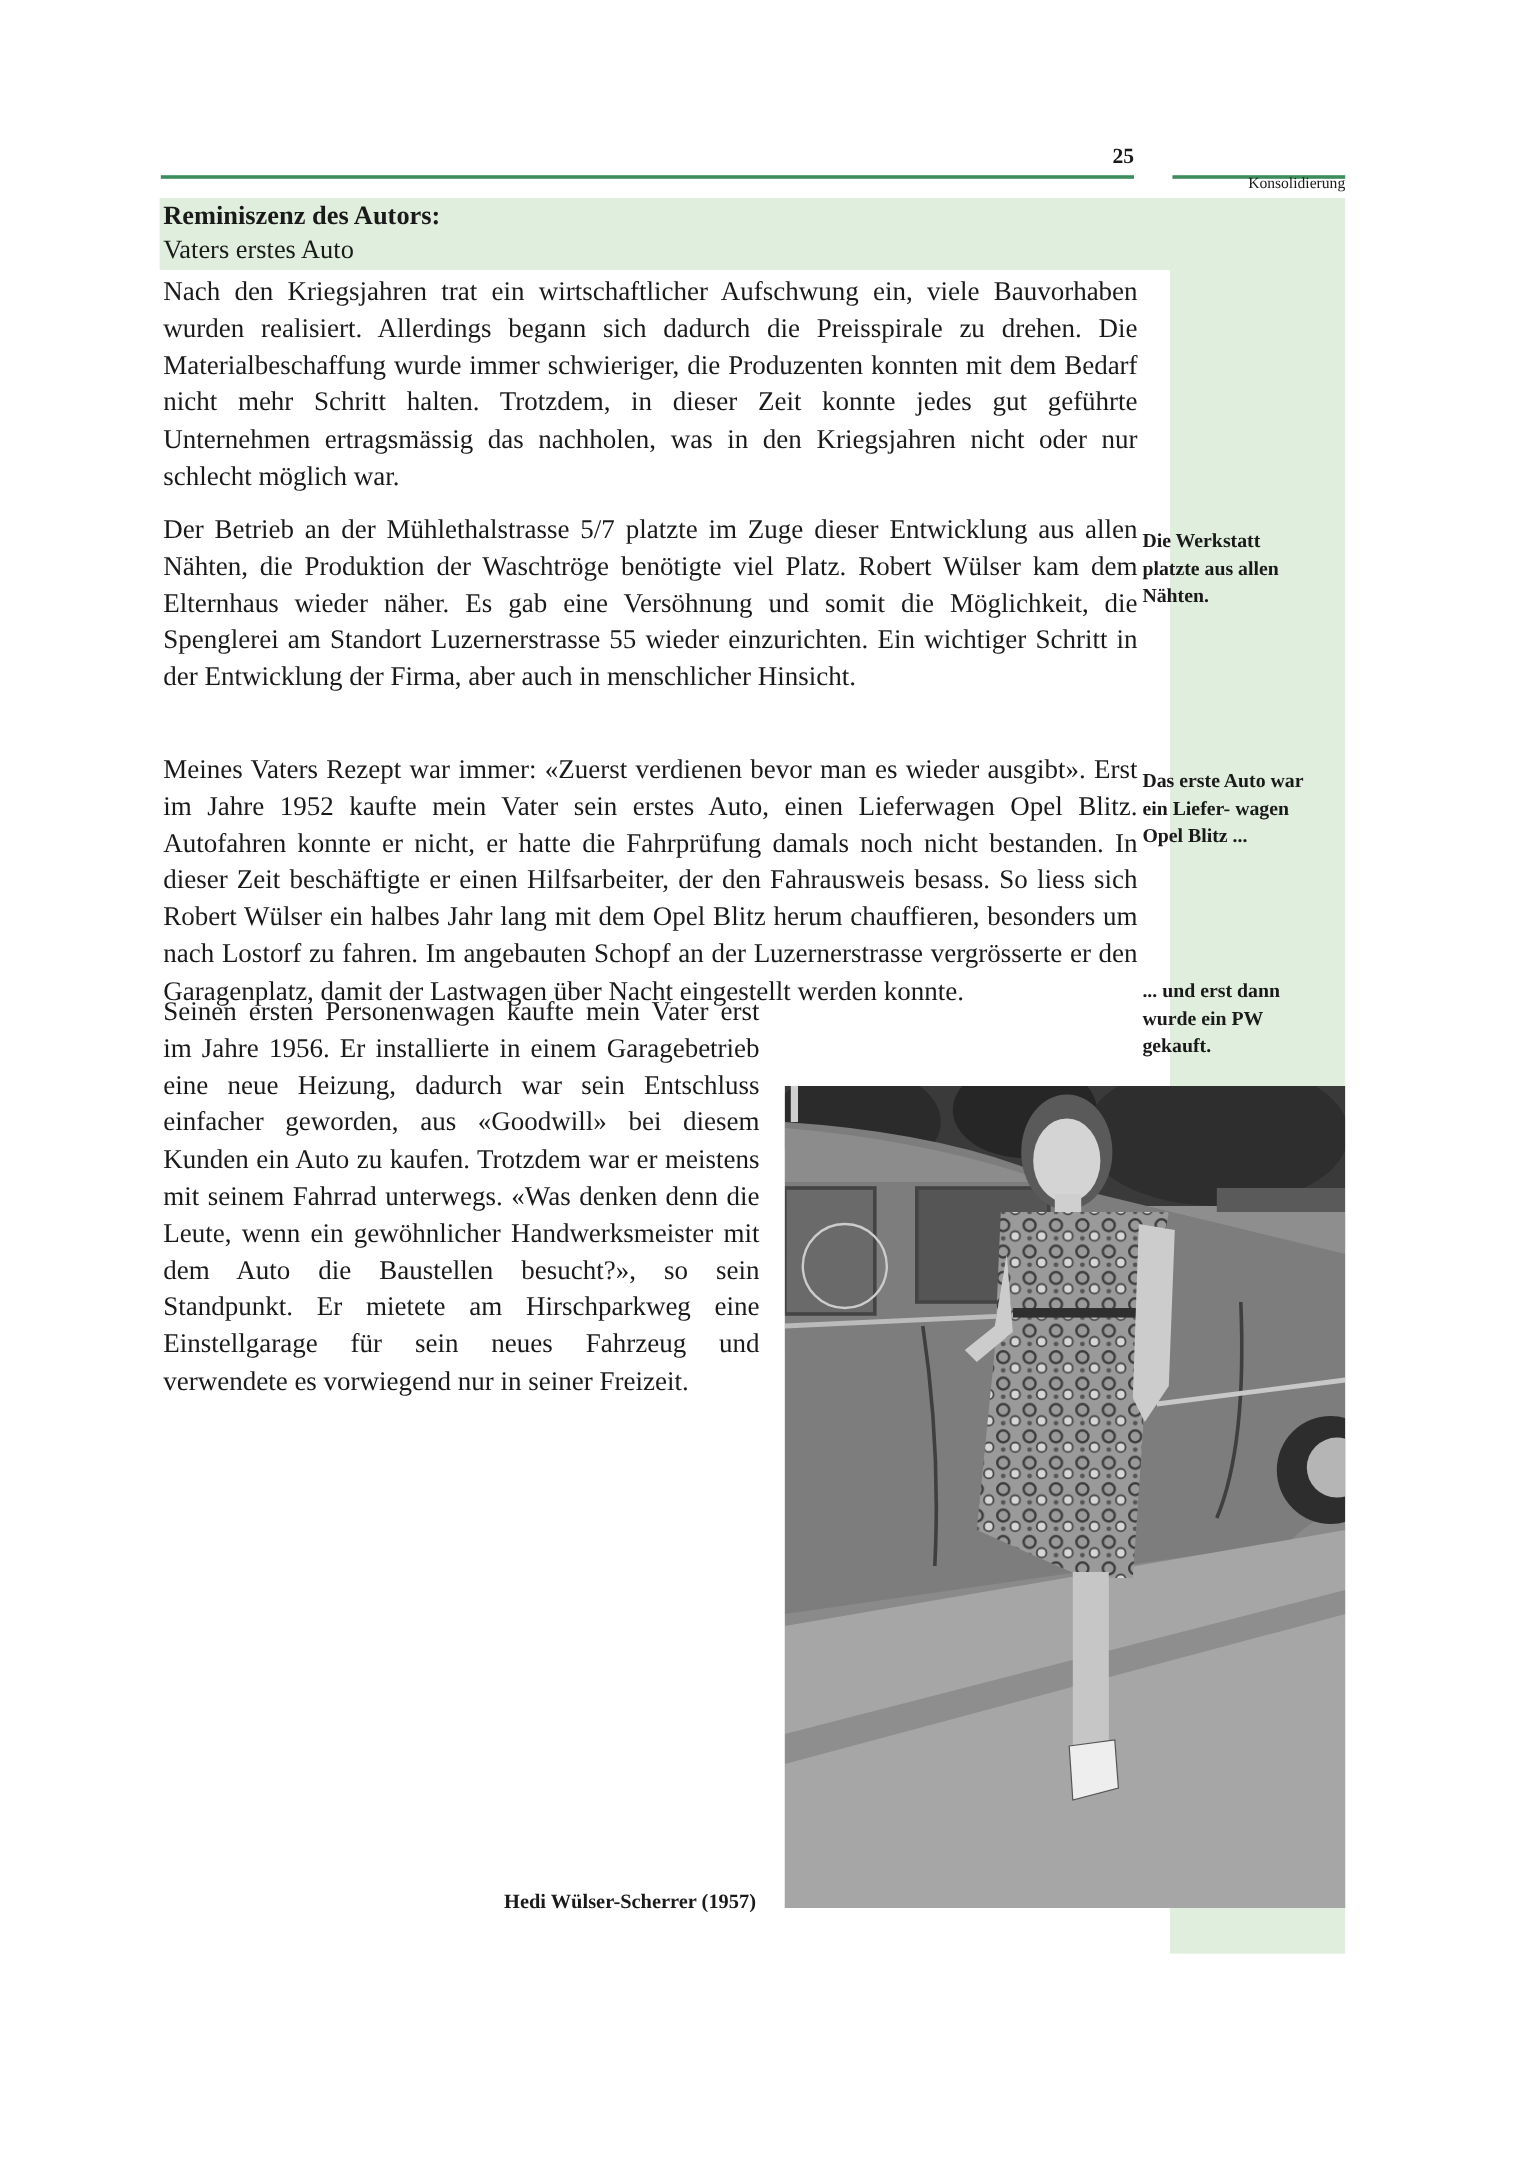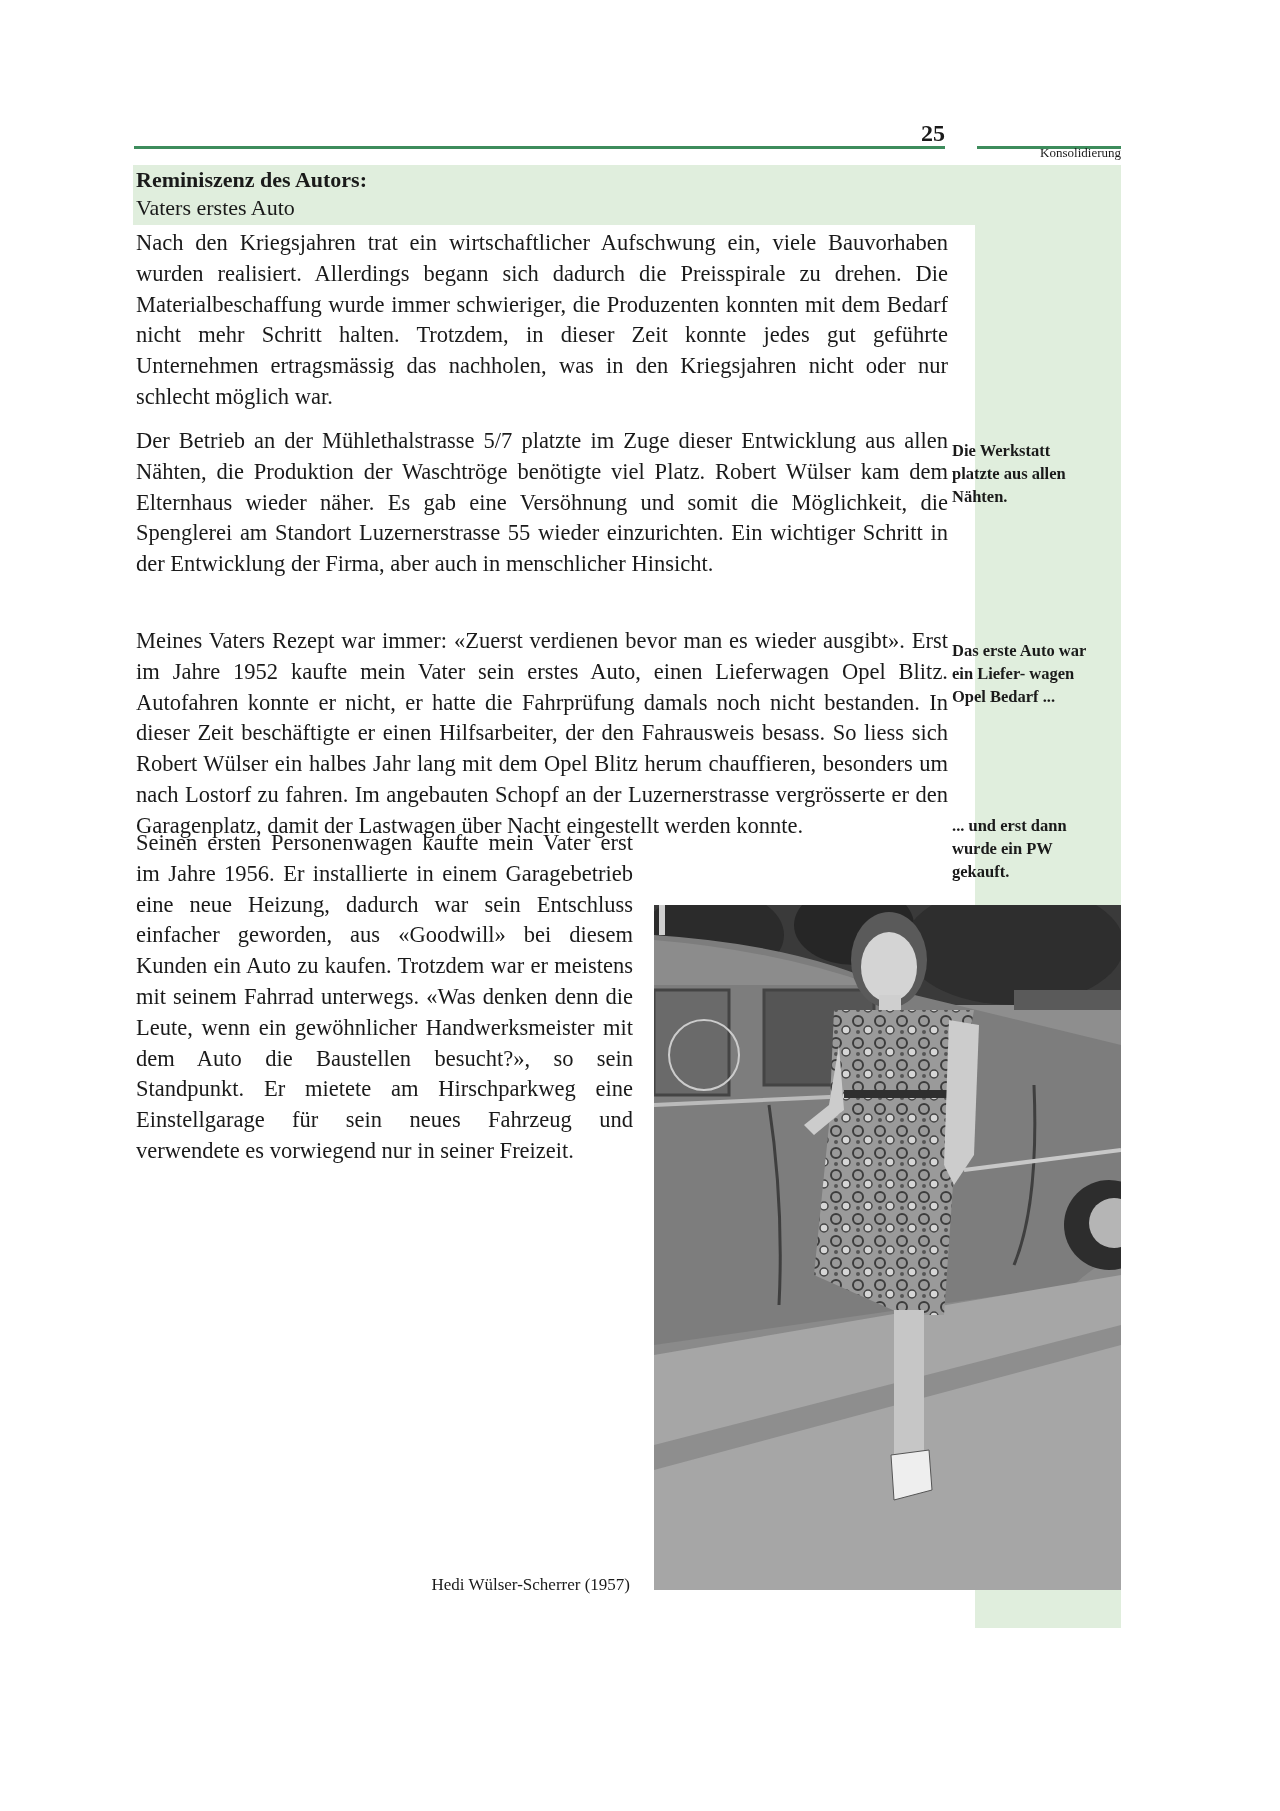--- a/index.html
+++ b/index.html
@@ -4,21 +4,21 @@
 <style>
   html, body { margin: 0; padding: 0; background: #ffffff; }
   body { width: 1280px; height: 1811px; position: relative; overflow: hidden;
          font-family: "Liberation Serif", "DejaVu Serif", serif; color: #1a1a1a; }
 
   .rule { position: absolute; height: 3px; background: #3d8c5c; top: 146px; }
   .rule.left { left: 134px; width: 811px; }
   .rule.right { left: 977px; width: 144px; }
 
   .page-number { position: absolute; top: 120px; left: 900px; width: 45px; text-align: right;
-                 font-weight: bold; font-size: 24px; }
+                 font-weight: bold; font-size: 18px; }
   .running-head { position: absolute; top: 125px; left: 977px; width: 144px; text-align: right;
                   font-size: 13px; margin-top: 20px; }
 
   .green-top { position: absolute; left: 133px; top: 165px; width: 988px; height: 60px; background: #e0eedd; }
   .green-side { position: absolute; left: 975px; top: 225px; width: 146px; height: 680px; background: #e0eedd; }
   .green-bottom { position: absolute; left: 975px; top: 1590px; width: 146px; height: 38px; background: #e0eedd; }
 
   .kicker { position: absolute; left: 136px; top: 166px; font-weight: bold; font-size: 22px; line-height: 28px; }
   .subtitle { position: absolute; left: 136px; top: 194px; font-size: 22px; line-height: 28px; }
 
@@ -33,21 +33,21 @@
           line-height: 23px; margin: 0; }
   .note.n1 { top: 439px; }
   .note.n2 { top: 639px; }
   .note.n3 { top: 814px; }
 
   .photo { position: absolute; left: 654px; top: 905px; width: 467px; height: 685px; overflow: hidden;
            background: #8a8a8a; }
   .photo svg { display: block; }
 
   .caption { position: absolute; left: 300px; top: 1575px; width: 330px; text-align: right;
-             font-weight: normal; font-size: 17px; }
+             font-weight: bold; font-size: 17px; }
 </style>
 </head>
 <body>
 
 <div class="rule left"></div>
 <div class="rule right"></div>
 <div class="page-number">25</div>
 <div class="running-head">Konsolidierung</div>
 
 <div class="green-top"></div>
@@ -56,21 +56,21 @@
 
 <div class="kicker">Reminiszenz des Autors:</div>
 <div class="subtitle">Vaters erstes Auto</div>
 
 <p class="para p1">Nach den Kriegsjahren trat ein wirtschaftlicher Aufschwung ein, viele Bauvor­haben wurden realisiert. Allerdings begann sich dadurch die Preisspirale zu drehen. Die Materialbeschaffung wurde immer schwieriger, die Produzenten konnten mit dem Bedarf nicht mehr Schritt halten. Trotzdem, in dieser Zeit konnte jedes gut geführte Unternehmen ertragsmässig das nachholen, was in den Kriegs­jahren nicht oder nur schlecht möglich war.</p>
 <p class="para p2">Der Betrieb an der Mühlethalstrasse 5/7 platzte im Zuge dieser Entwicklung aus allen Nähten, die Produktion der Waschtröge benötigte viel Platz. Robert Wülser kam dem Elternhaus wieder näher. Es gab eine Versöhnung und somit die Möglichkeit, die Spenglerei am Standort Luzernerstrasse 55 wieder einzu­richten. Ein wichtiger Schritt in der Entwicklung der Firma, aber auch in mensch­licher Hinsicht.</p>
 <p class="para p3">Meines Vaters Rezept war immer: «Zuerst verdienen bevor man es wieder aus­gibt». Erst im Jahre 1952 kaufte mein Vater sein erstes Auto, einen Lieferwagen Opel Blitz. Autofahren konnte er nicht, er hatte die Fahrprüfung damals noch nicht bestanden. In dieser Zeit beschäftigte er einen Hilfsarbeiter, der den Fahr­ausweis besass. So liess sich Robert Wülser ein halbes Jahr lang mit dem Opel Blitz herum chauffieren, besonders um nach Lostorf zu fahren. Im angebauten Schopf an der Luzernerstrasse vergrösserte er den Garagenplatz, damit der Lastwagen über Nacht eingestellt werden konnte.</p>
 <p class="para p4">Seinen ersten Personenwagen kaufte mein Vater erst im Jahre 1956. Er installierte in einem Ga­ragebetrieb eine neue Heizung, dadurch war sein Entschluss einfacher geworden, aus «Goodwill» bei diesem Kunden ein Auto zu kaufen. Trotzdem war er meistens mit seinem Fahrrad unterwegs. «Was denken denn die Leute, wenn ein gewöhn­licher Handwerksmeister mit dem Auto die Bau­stellen besucht?», so sein Standpunkt. Er mietete am Hirschparkweg eine Einstellgarage für sein neues Fahrzeug und verwendete es vorwiegend nur in seiner Freizeit.</p>
 
 <p class="note n1">Die Werkstatt platzte aus allen Nähten.</p>
-<p class="note n2">Das erste Auto war ein Liefer- wagen Opel Bedarf ...</p>
+<p class="note n2">Das erste Auto war ein Liefer- wagen Opel Blitz ...</p>
 <p class="note n3">... und erst dann wurde ein PW gekauft.</p>
 
 <div class="photo">
   <svg width="467" height="685" viewBox="0 0 467 685" xmlns="http://www.w3.org/2000/svg">
     <defs>
       <pattern id="paisley" width="22" height="22" patternUnits="userSpaceOnUse">
         <rect width="22" height="22" fill="#9a9a9a"></rect>
         <circle cx="6" cy="6" r="5" fill="none" stroke="#3c3c3c" stroke-width="2"></circle>
         <circle cx="16" cy="15" r="4" fill="#d6d6d6" stroke="#444" stroke-width="1.5"></circle>
         <circle cx="6" cy="17" r="2" fill="#555"></circle>

